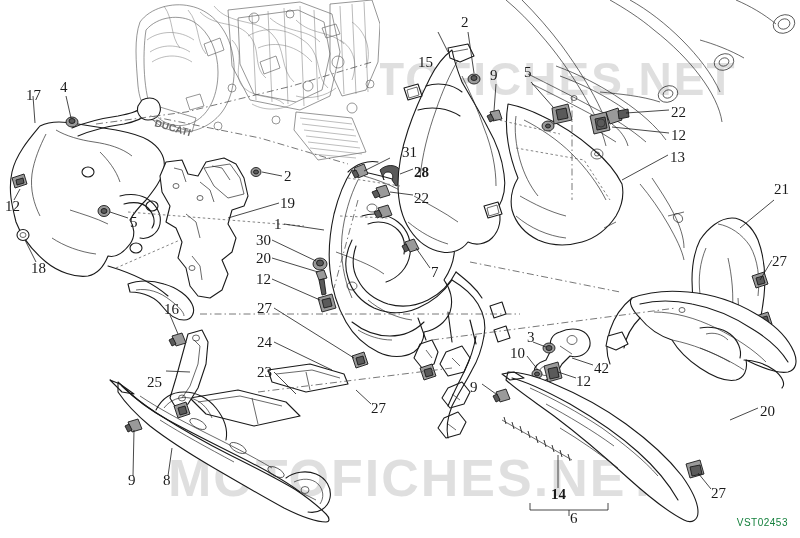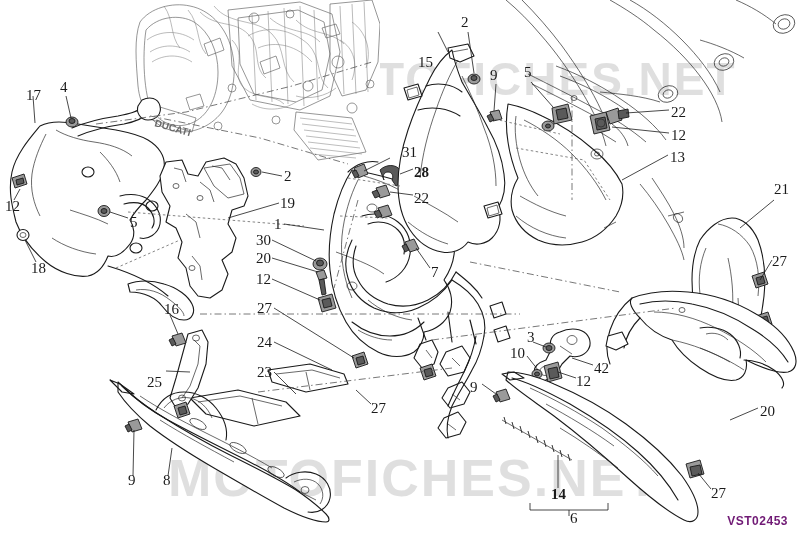--- a/index.html
+++ b/index.html
@@ -28,24 +28,23 @@
     color: #1a1a1a;
     line-height: 1;
     white-space: nowrap;
     user-select: none;
   }
   #doc-code {
     position: absolute;
     right: 12px;
     bottom: 10px;
     font-family: "Liberation Sans", sans-serif;
-    font-size: 12px;
+    font-size: 10px;
     letter-spacing: 0.5px;
-    color: #701a75;
-    font-weight: bold;
+    color: #15803d;
   }
   .wm {
     position: absolute;
     font-family: "Liberation Sans", sans-serif;
     font-weight: bold;
     color: rgba(150,150,150,0.30);
     letter-spacing: 2px;
     user-select: none;
     pointer-events: none;
   }

